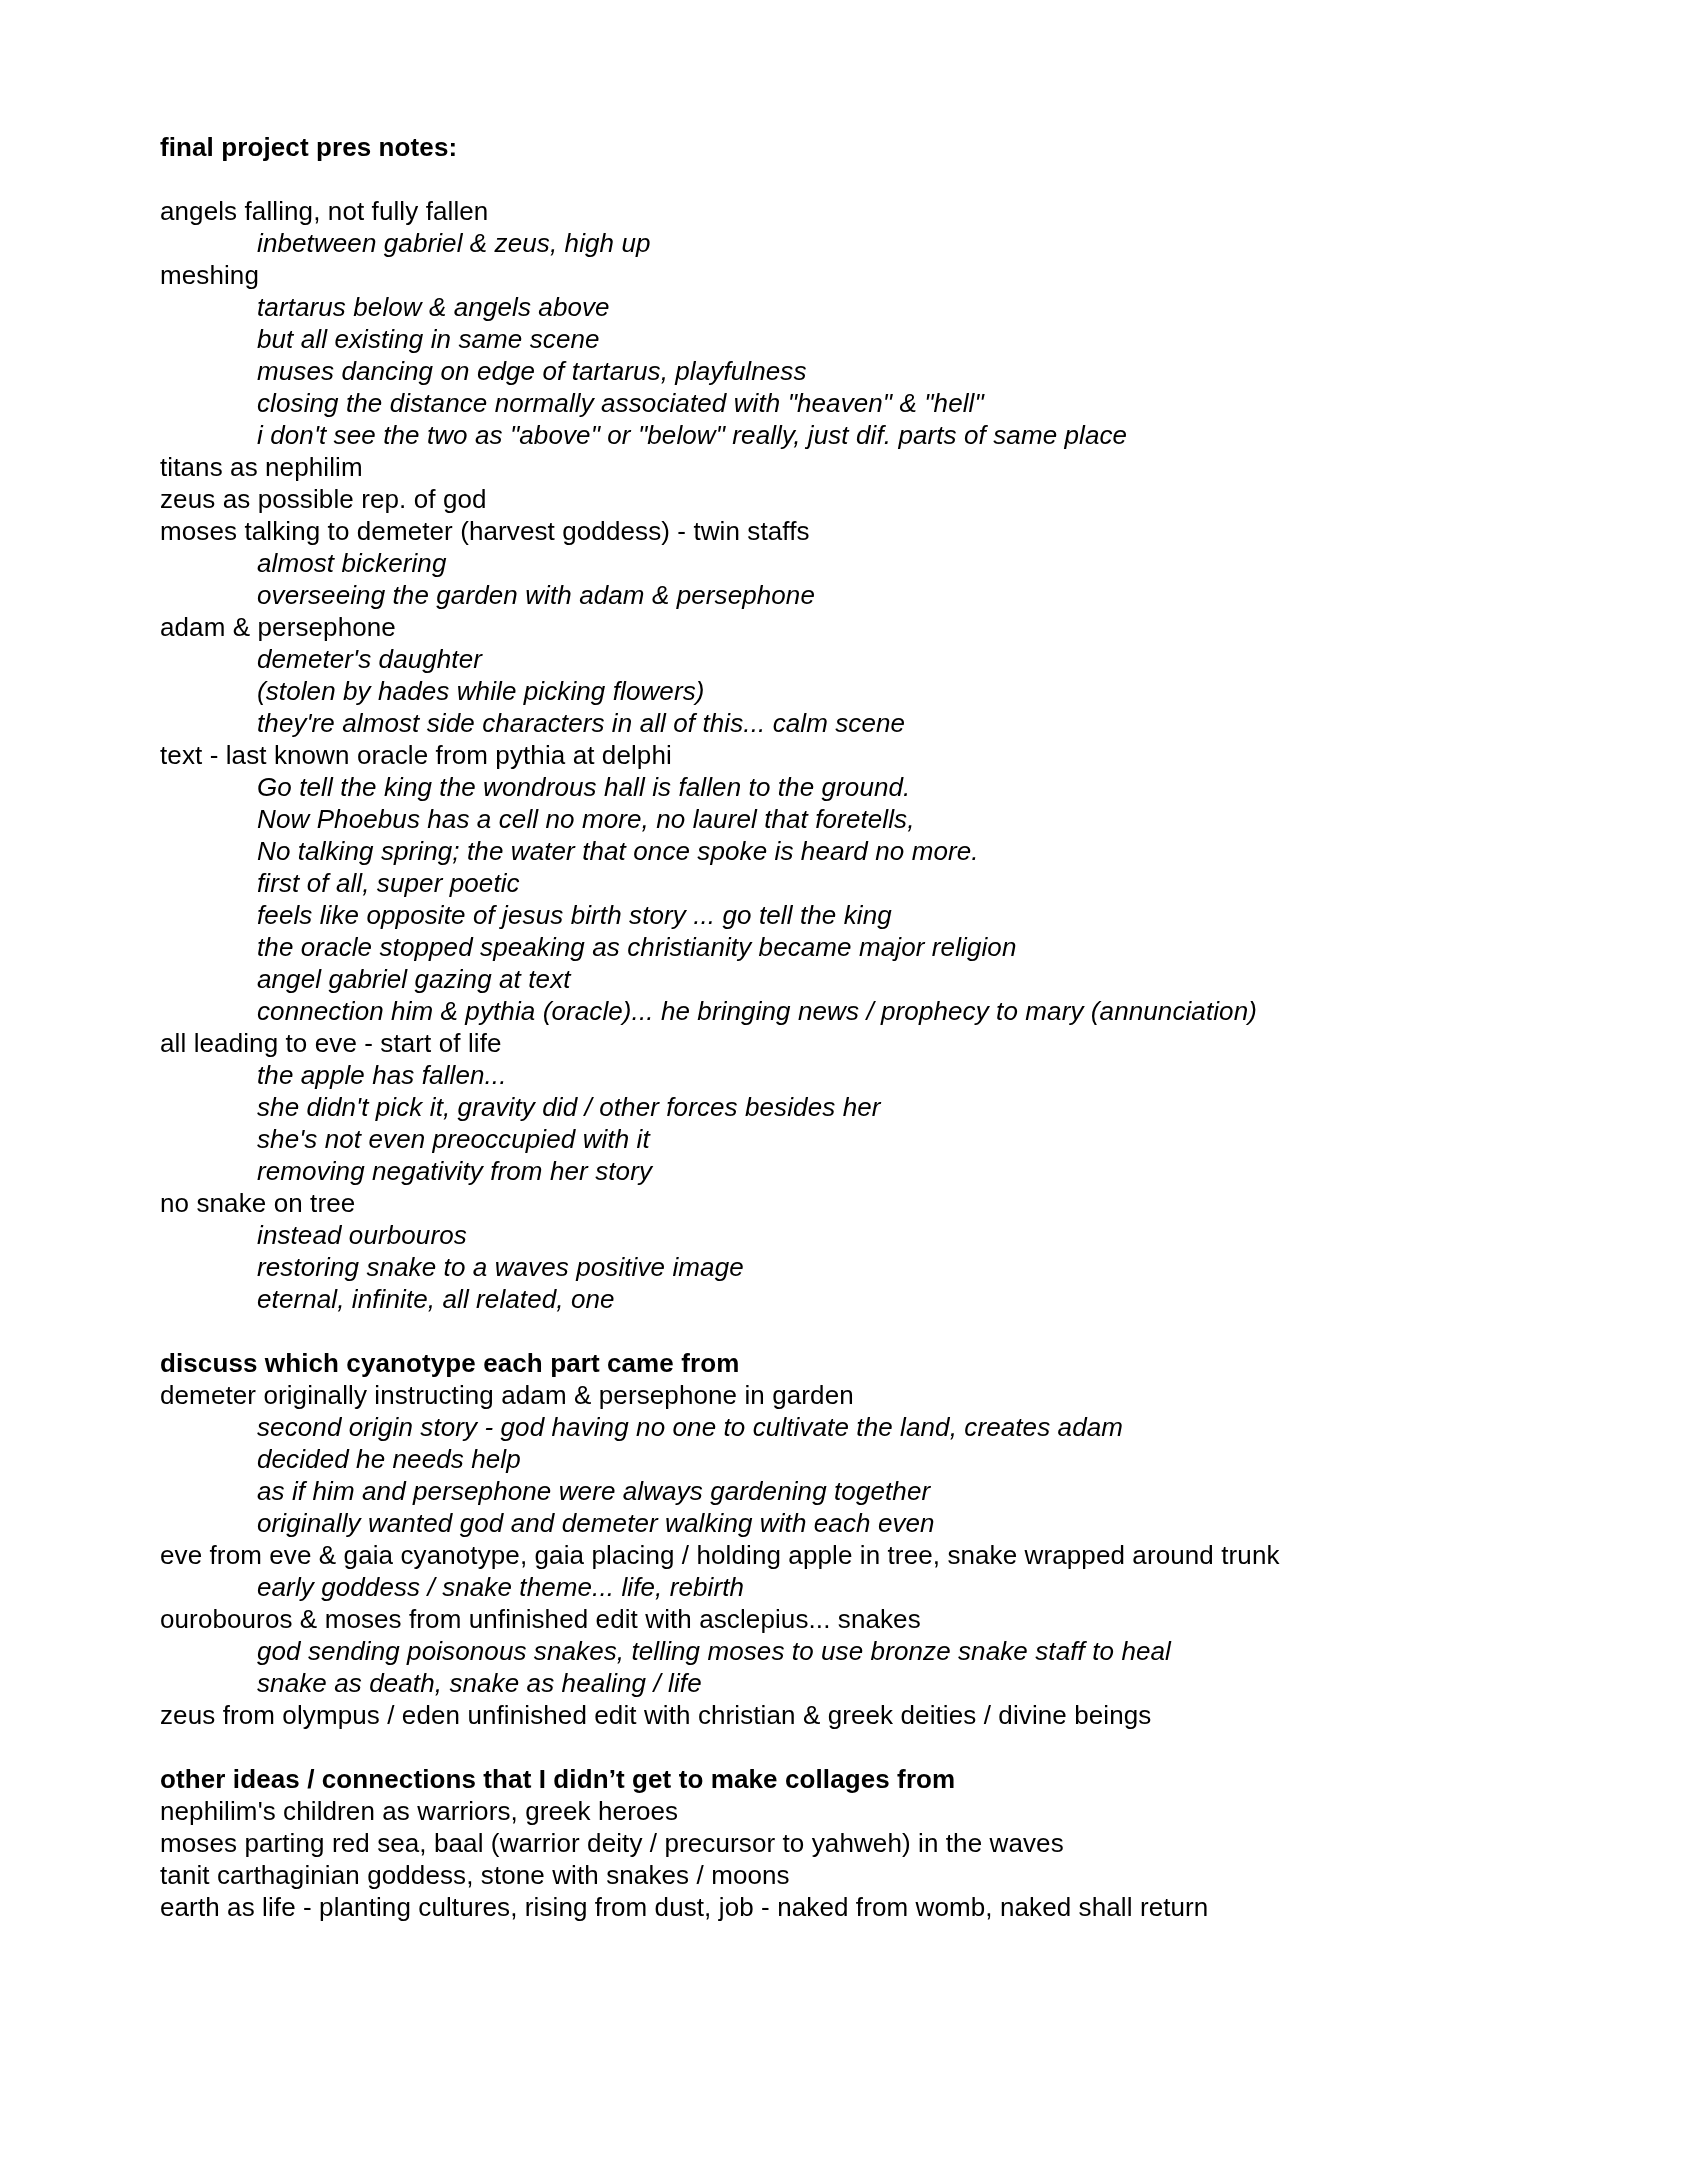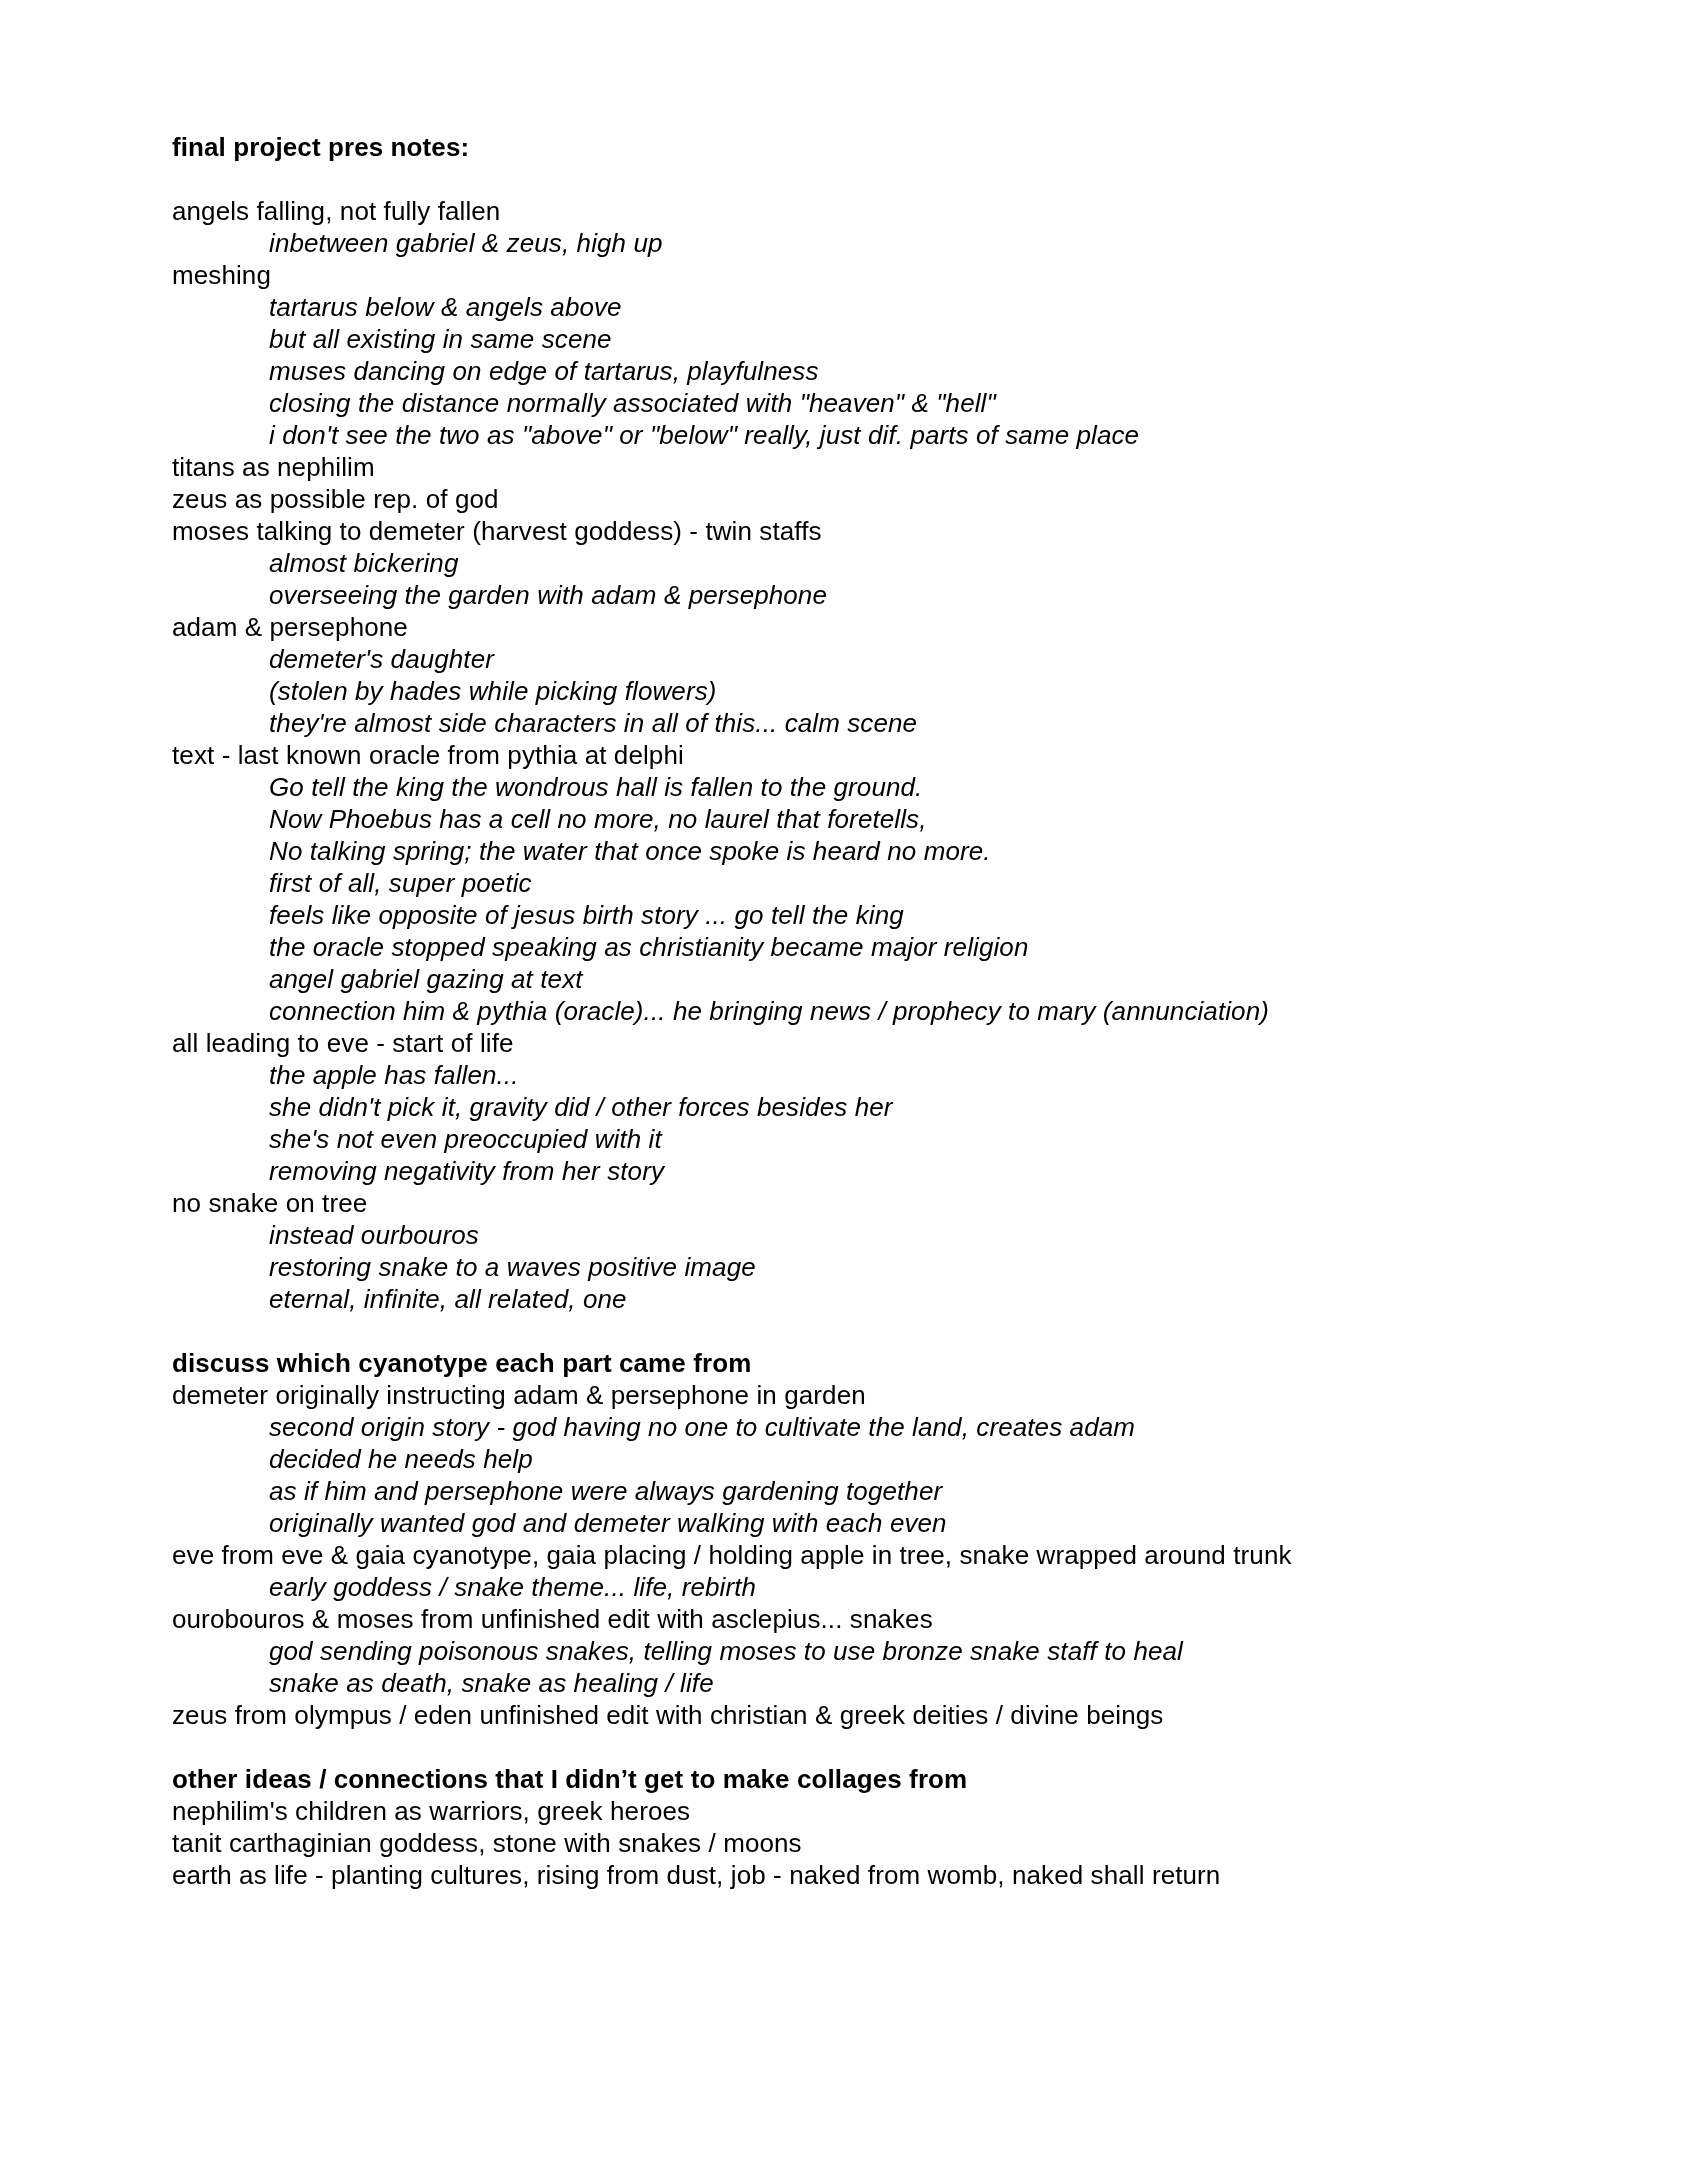--- a/index.html
+++ b/index.html
@@ -11,21 +11,21 @@
     position: relative;
     width: 1688px;
     height: 2183px;
     background: #ffffff;
     overflow: hidden;
     font-family: "Liberation Sans", sans-serif;
     color: #000000;
   }
   .doc-body {
     position: absolute;
-    left: 172px;
+    left: 160px;
     top: 131px;
     width: 1422px;
     font-size: 26px;
     line-height: 32px;
     font-weight: 400;
     letter-spacing: 0.1px;
   }
   .line {
     white-space: pre-wrap;
     min-height: 32px;
@@ -92,17 +92,18 @@
       <div class="line indent">originally wanted god and demeter walking with each even</div>
       <div class="line">eve from eve &amp; gaia cyanotype, gaia placing / holding apple in tree, snake wrapped around trunk</div>
       <div class="line indent">early goddess / snake theme... life, rebirth</div>
       <div class="line">ourobouros &amp; moses from unfinished edit with asclepius... snakes</div>
       <div class="line indent">god sending poisonous snakes, telling moses to use bronze snake staff to heal</div>
       <div class="line indent">snake as death, snake as healing / life</div>
       <div class="line">zeus from olympus / eden unfinished edit with christian &amp; greek deities / divine beings</div>
       <div class="line spacer"></div>
       <div class="line heading">other ideas / connections that I didn’t get to make collages from</div>
       <div class="line">nephilim's children as warriors, greek heroes</div>
+      <div class="line">moses parting red sea, baal (warrior deity / precursor to yahweh) in the waves</div>
       <div class="line">tanit carthaginian goddess, stone with snakes / moons</div>
       <div class="line">earth as life - planting cultures, rising from dust, job - naked from womb, naked shall return</div>
     </div>
 </div>
 
 
 </body></html>

